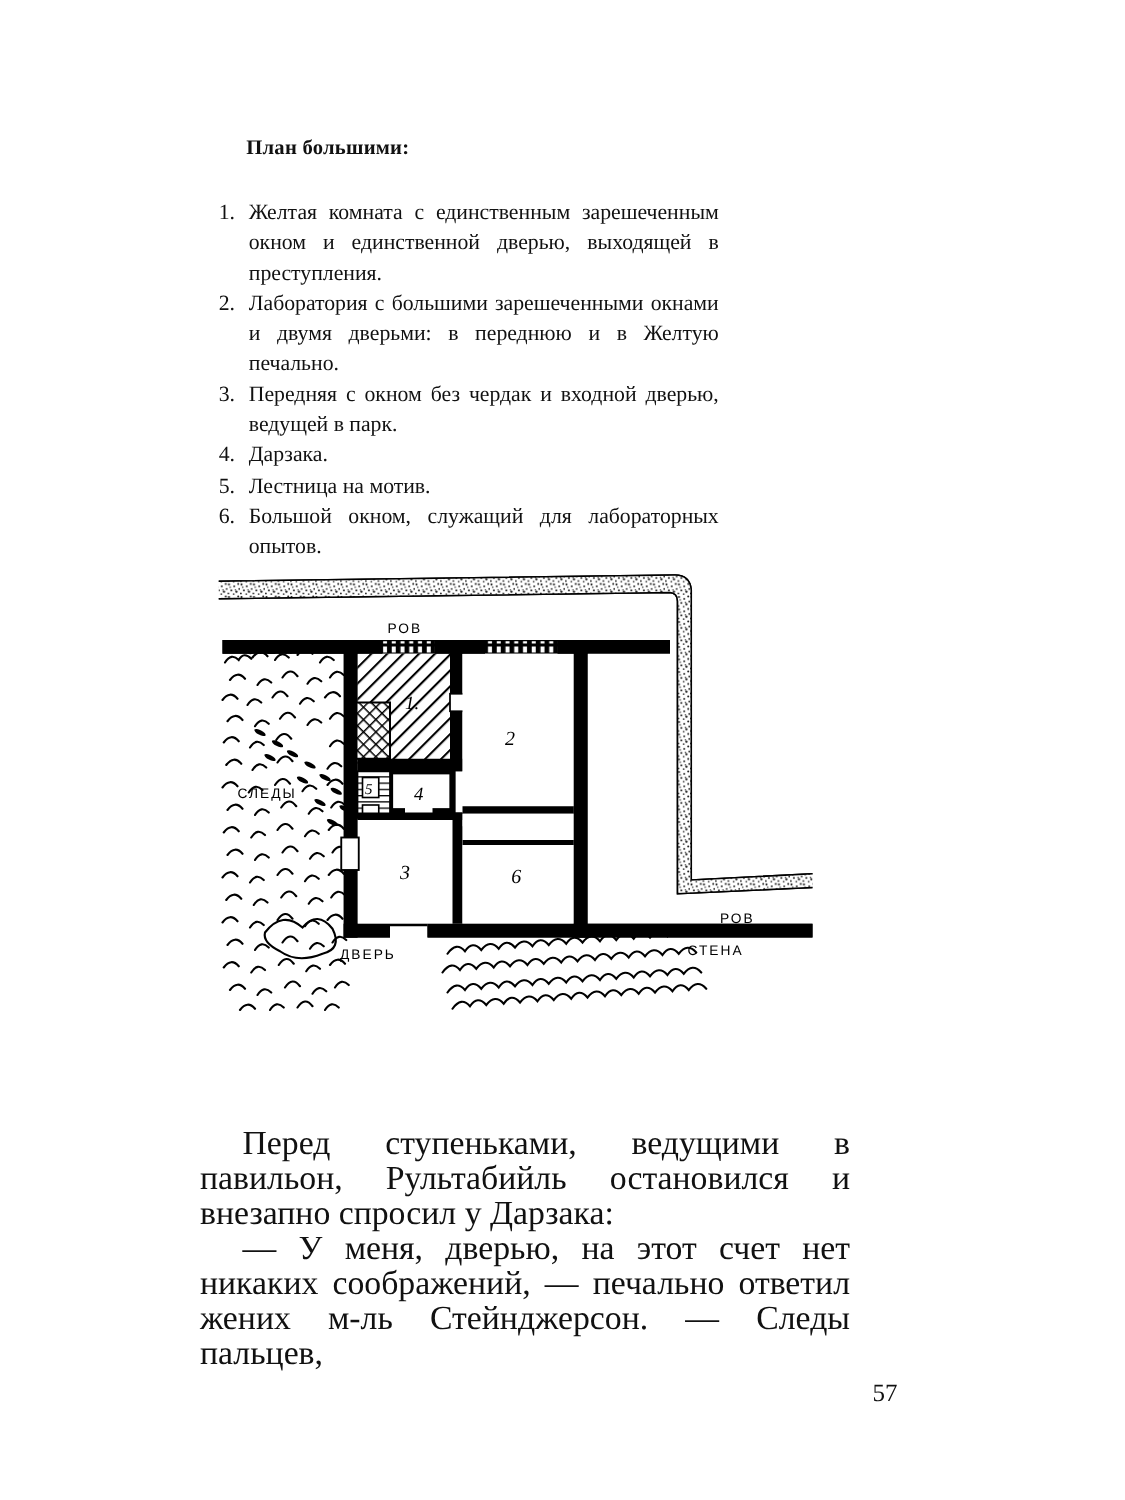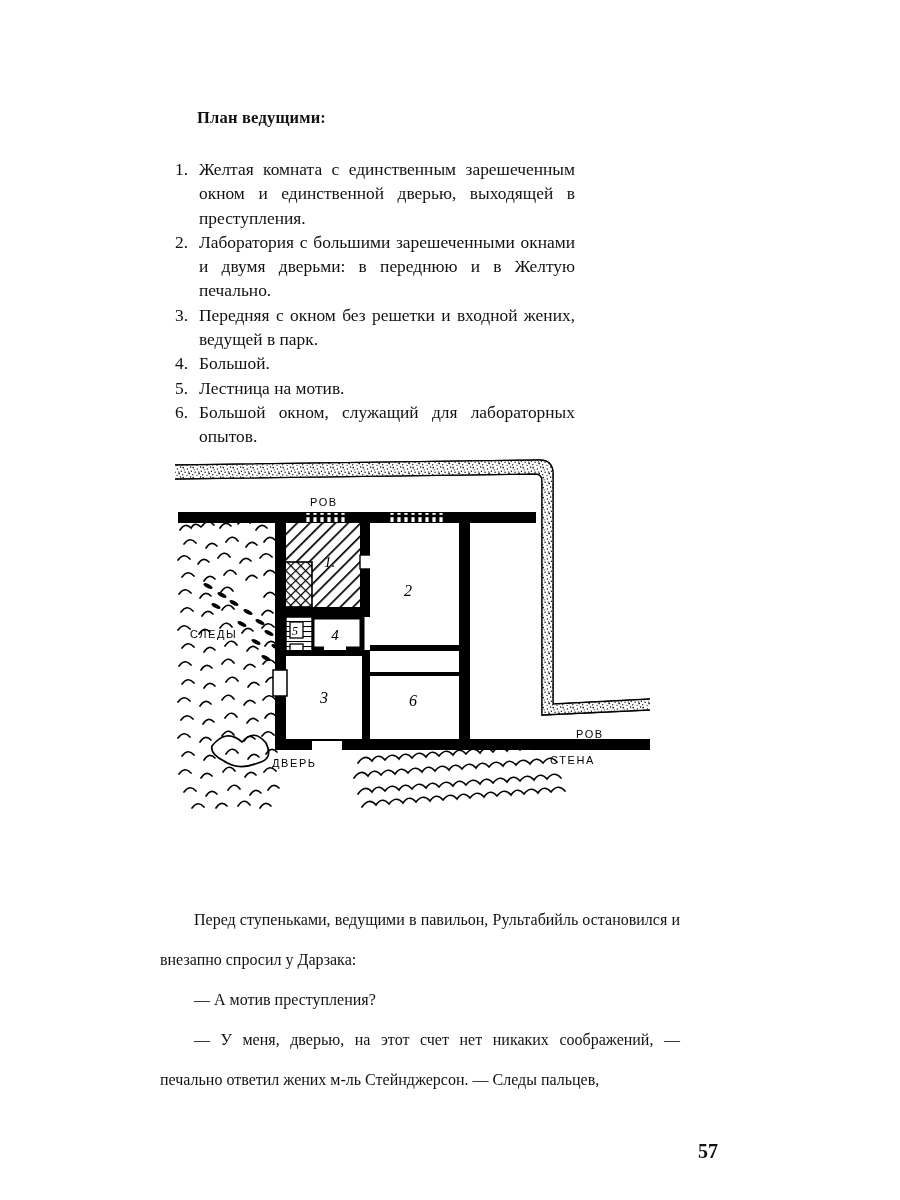--- a/index.html
+++ b/index.html
@@ -66,61 +66,61 @@
     height: 360px;
   }
   .figure svg { display: block; }
 
   
   .body-text {
     position: absolute;
     left: 160px;
     top: 900px;
     width: 520px;
-    font-size: 16px;
-    line-height: 40px;
+    font-size: 27px;
+    line-height: 28px;
   }
   .para {
     text-align: justify;
     text-align-last: left;
     margin: 0;
   }
   .para.indent { text-indent: 34px; }
 
   .folio {
     position: absolute;
     left: 698px;
-    top: 1140px;
+    top: 1104px;
     font-size: 20px;
-    font-weight: bold;
+    font-weight: normal;
   }
 </style>
 </head>
 <body>
 
 <div class="page">
 
-  <div class="plan-heading">План ведущими:</div>
+  <div class="plan-heading">План большими:</div>
 
   <div class="legend-list">
     <div class="legend-item">
       <span class="legend-num">1.</span>
       <span class="legend-text">Желтая комната с единственным зарешеченным окном и единственной дверью, выходящей в преступления.</span>
     </div>
     <div class="legend-item">
       <span class="legend-num">2.</span>
       <span class="legend-text">Лаборатория с большими зарешеченными окнами и двумя дверьми: в переднюю и в Желтую печально.</span>
     </div>
     <div class="legend-item">
       <span class="legend-num">3.</span>
-      <span class="legend-text">Передняя с окном без решетки и входной жених, ведущей в парк.</span>
+      <span class="legend-text">Передняя с окном без чердак и входной дверью, ведущей в парк.</span>
     </div>
     <div class="legend-item">
       <span class="legend-num">4.</span>
-      <span class="legend-text">Большой.</span>
+      <span class="legend-text">Дарзака.</span>
     </div>
     <div class="legend-item">
       <span class="legend-num">5.</span>
       <span class="legend-text">Лестница на мотив.</span>
     </div>
     <div class="legend-item">
       <span class="legend-num">6.</span>
       <span class="legend-text">Большой окном, служащий для лабораторных опытов.</span>
     </div>
   </div>
@@ -323,19 +323,18 @@
         <rect x="176" y="56" width="40" height="11"></rect>
         <rect x="274" y="56" width="24" height="11"></rect>
         <rect x="103" y="283" width="37" height="11"></rect>
         <rect x="170" y="283" width="308" height="11"></rect>
       </g>
     </svg>
   </div>
 
   <div class="body-text">
     <p class="para indent">Перед ступеньками, ведущими в павильон, Рультабийль остановился и внезапно спросил у Дарзака:</p>
-    <p class="para indent">— А мотив преступления?</p>
     <p class="para indent">— У меня, дверью, на этот счет нет никаких соображений, — печально ответил жених м-ль Стейнджерсон. — Следы пальцев,</p>
   </div>
 
   <div class="folio">57</div>
 
 </div>
 
 </body></html>

